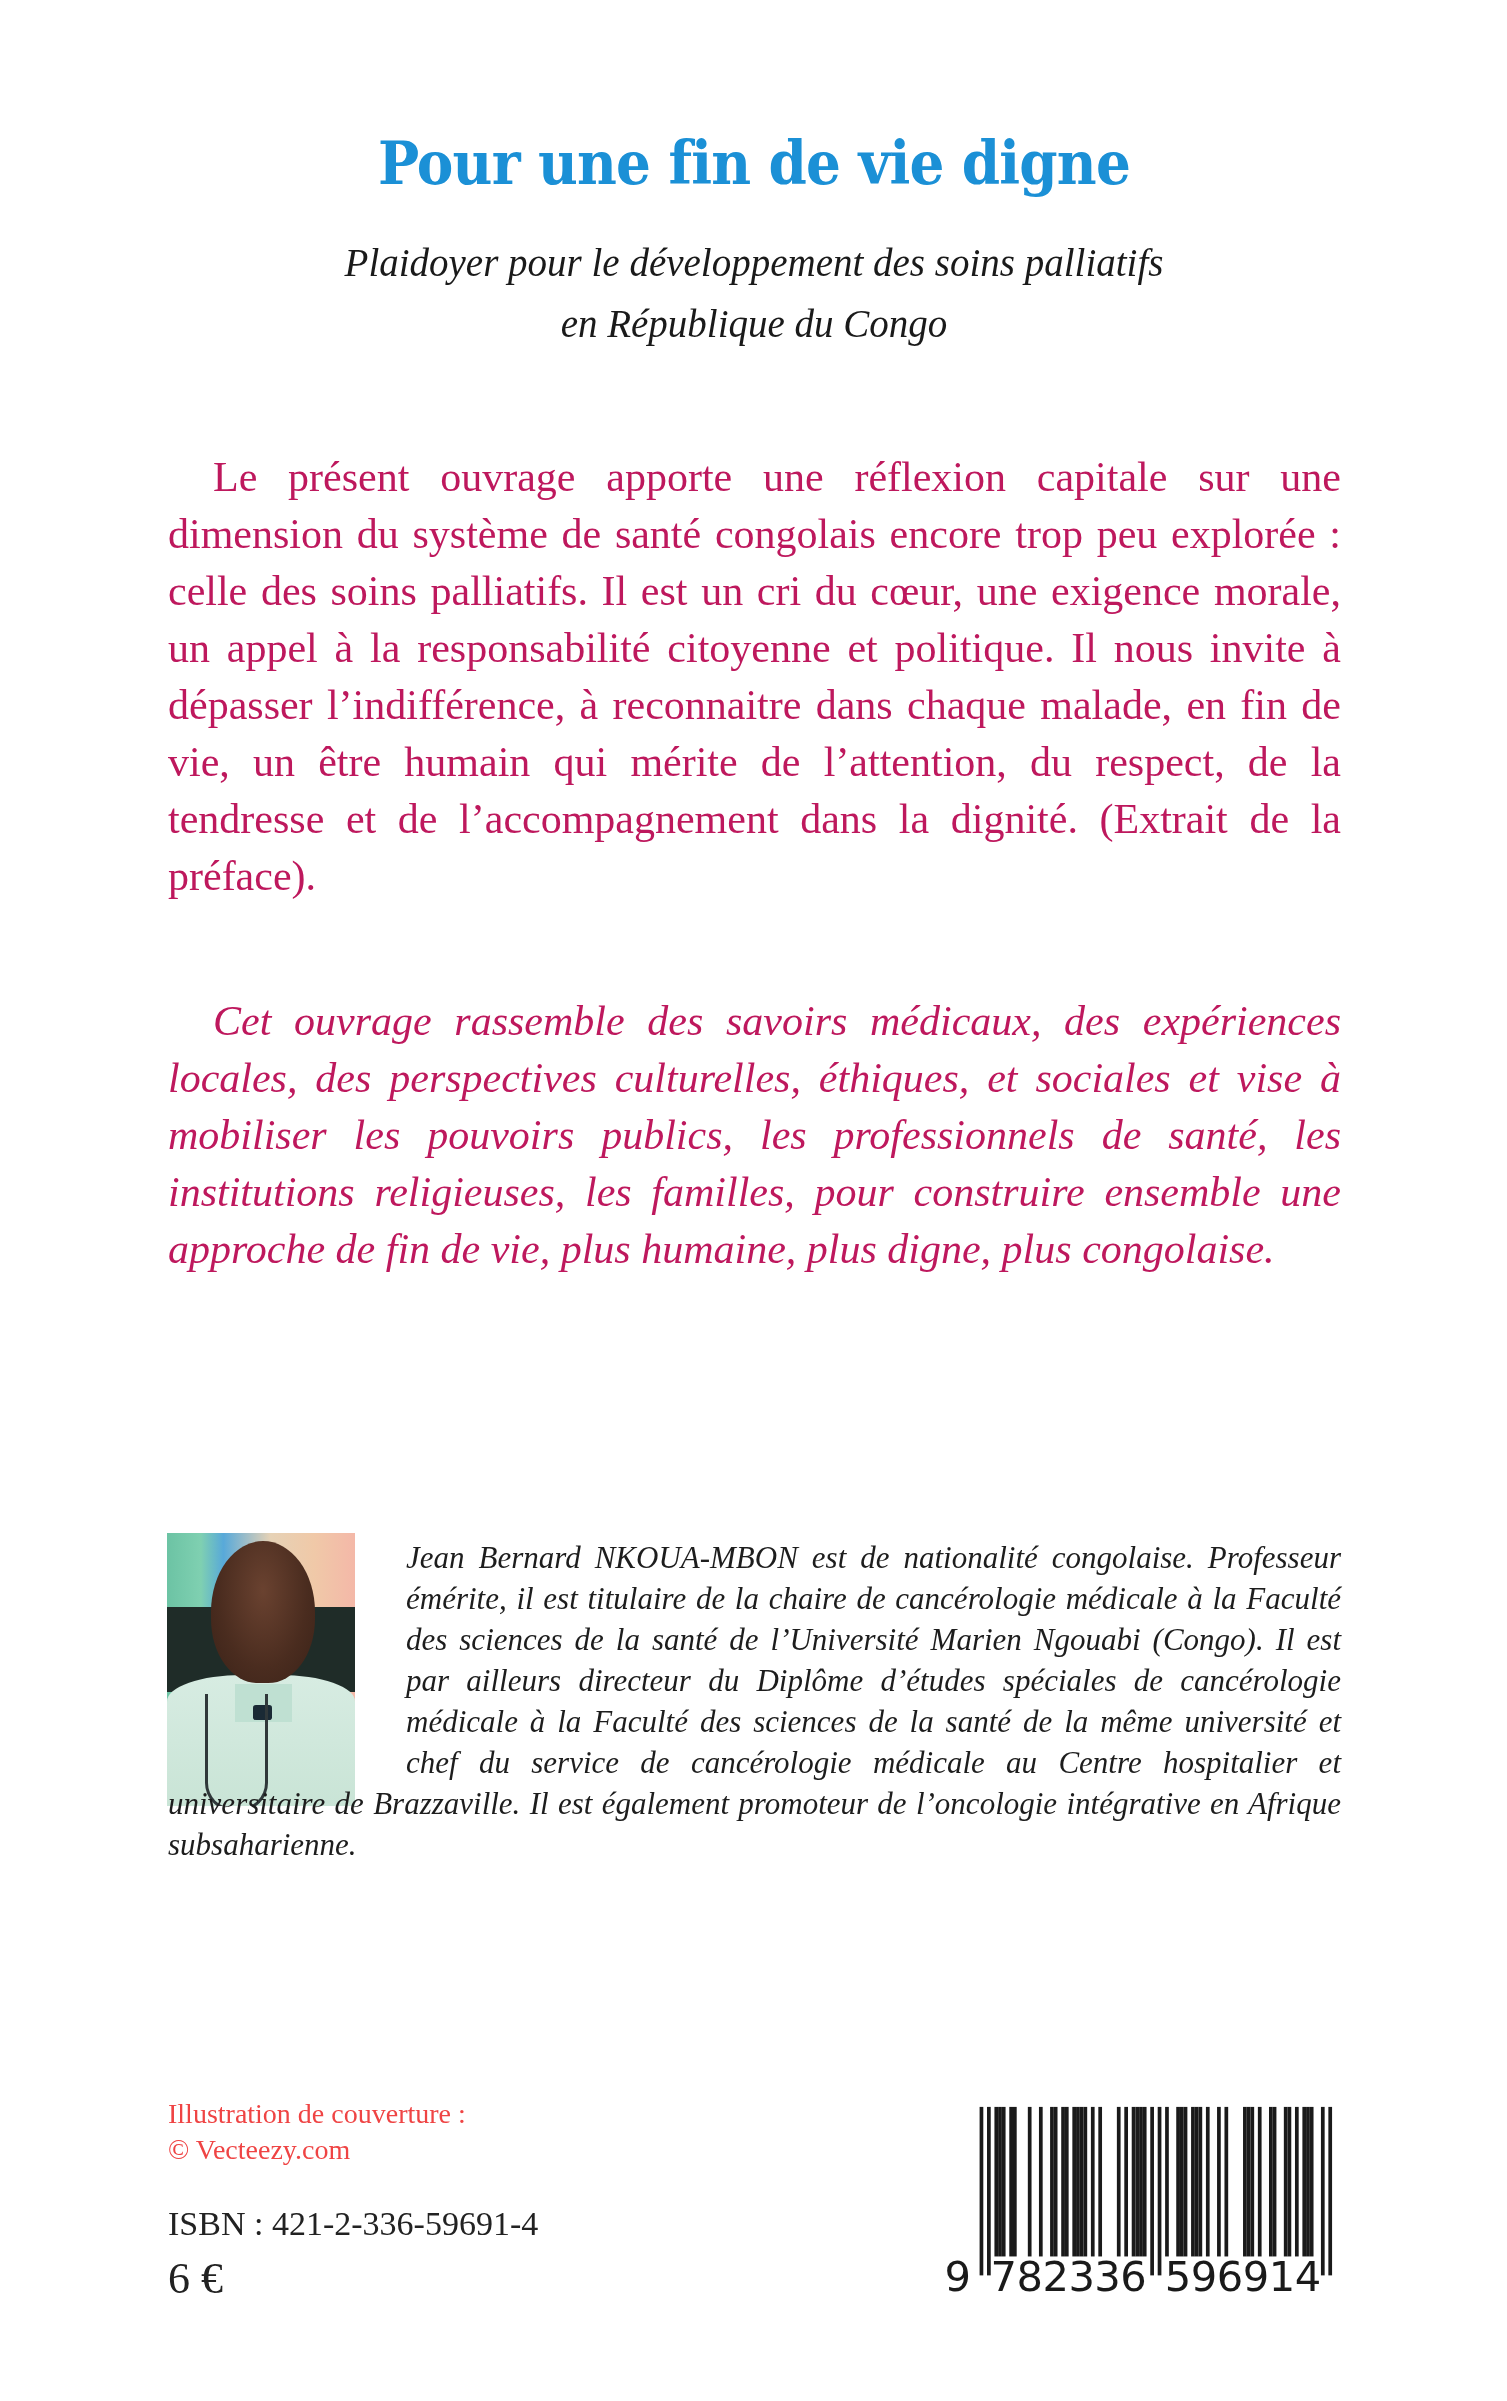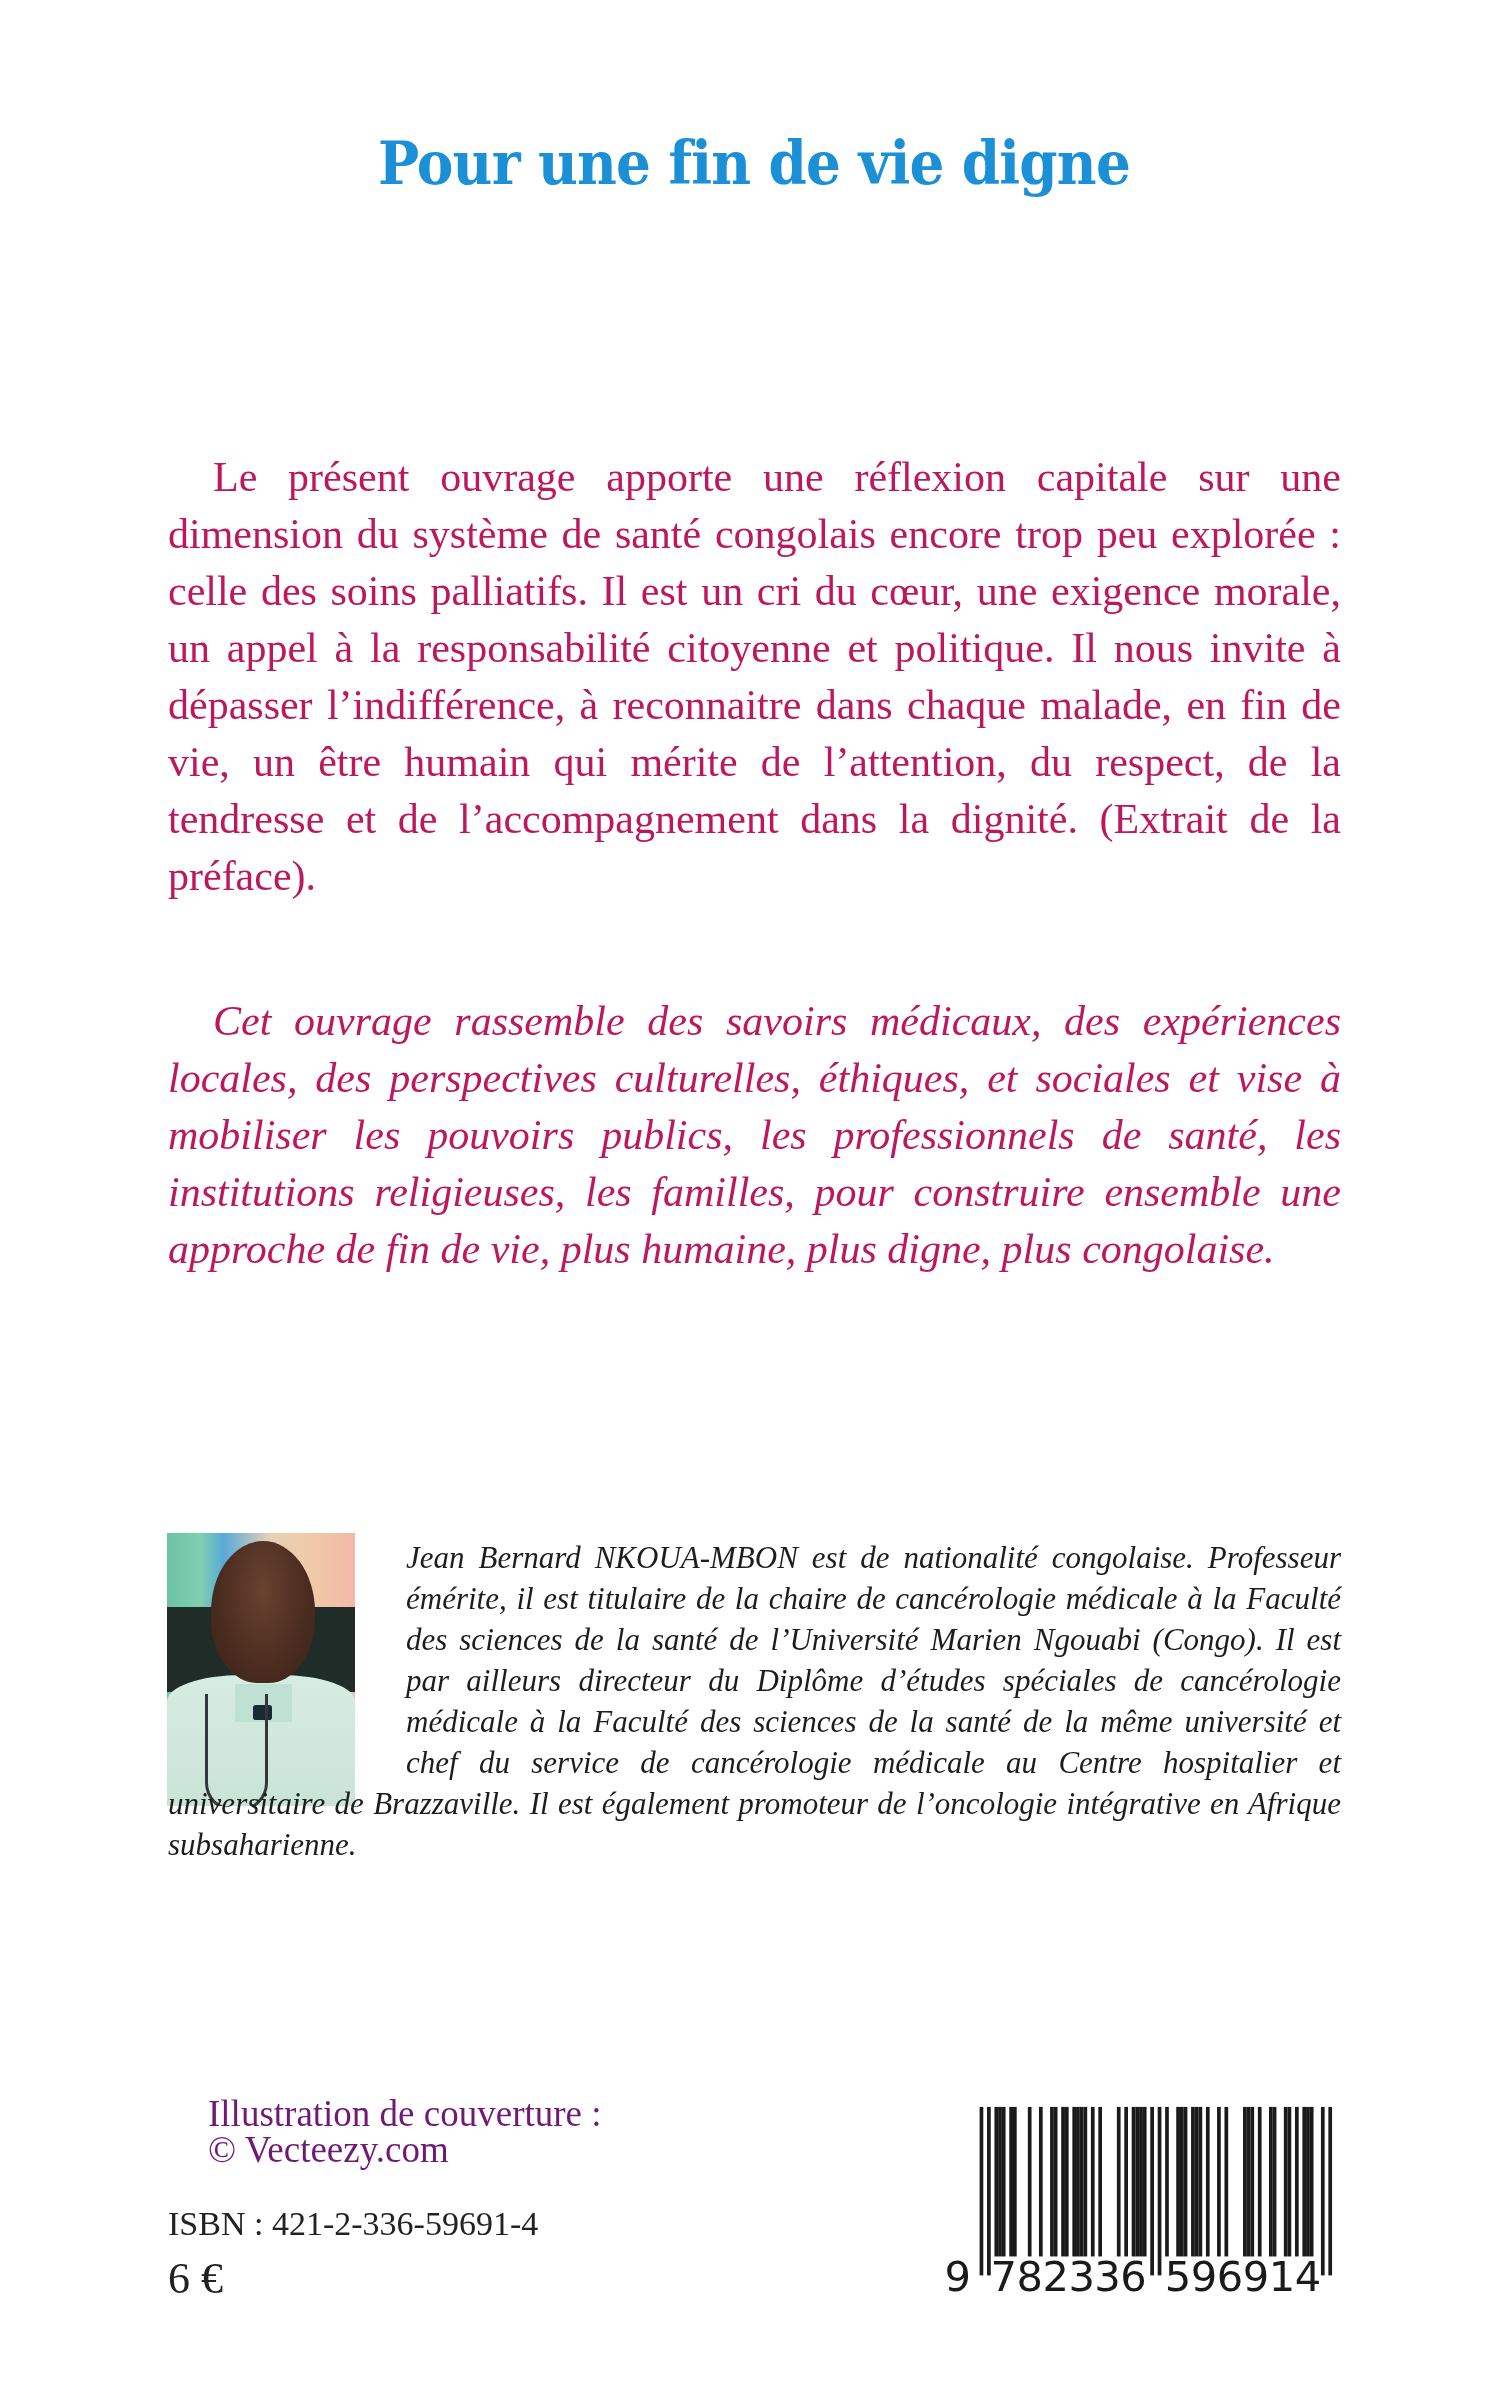--- a/index.html
+++ b/index.html
@@ -35,39 +35,43 @@
   .author-photo .stetho { position: absolute; left: 38px; top: 161px; width: 57px; height: 114px; border: 3.8px solid #30383a; border-top: none; border-radius: 0 0 28px 28px; }
   .author-block {
     position: absolute; left: 168px; top: 1537px; width: 1173px;
     font-family: "Liberation Serif", serif; font-style: italic; font-size: 31px; line-height: 41px; color: #1d1d1d;
     text-align: justify;
   }
   .author-block .float-spacer { float: left; width: 238px; height: 244px; }
   .author-block .name { font-weight: normal; font-style: italic; }
   .credits {
     position: absolute; left: 168px; top: 2096px;
-    font-family: "Liberation Serif", serif; font-size: 37px; line-height: 36px; color: #701a75; margin-left: 40px;
+    font-family: "Liberation Serif", serif; font-size: 28px; line-height: 36px; color: #ef4444;
   }
   .isbn-text {
     position: absolute; left: 168px; top: 2203px;
     font-family: "Liberation Serif", serif; font-size: 34px; line-height: 42px; color: #222222;
   }
   .price {
     position: absolute; left: 168px; top: 2252px;
     font-family: "Liberation Serif", serif; font-size: 44px; line-height: 53px; color: #222222;
   }
   .barcode { position: absolute; left: 937px; top: 2103px; width: 407px; height: 199px; }
 </style>
 </head>
 <body>
 
 <div class="page">
 
   <div class="title">Pour une fin de vie digne</div>
 
+  <div class="subtitle">
+    <span>Plaidoyer pour le développement des soins palliatifs</span>
+    <span>en République du Congo</span>
+  </div>
 
   <p class="body-block para para-1">Le présent ouvrage apporte une réflexion capitale sur une dimension du système de santé congolais encore trop peu explorée : celle des soins palliatifs. Il est un cri du cœur, une exigence morale, un appel à la responsabilité citoyenne et politique. Il nous invite à dépasser l’indifférence, à reconnaitre dans chaque malade, en fin de vie, un être humain qui mérite de l’attention, du respect, de la tendresse et de l’accompagnement dans la dignité. (Extrait de la préface).</p>
   <p class="body-block para para-2">Cet ouvrage rassemble des savoirs médicaux, des expériences locales, des perspectives culturelles, éthiques, et sociales et vise à mobiliser les pouvoirs publics, les professionnels de santé, les institutions religieuses, les familles, pour construire ensemble une approche de fin de vie, plus humaine, plus digne, plus congolaise.</p>
 
   <div class="author-photo">
     <div class="chair"></div>
     <div class="coat"></div>
     <div class="collar"></div>
     <div class="tie"></div>
     <div class="head"></div>

